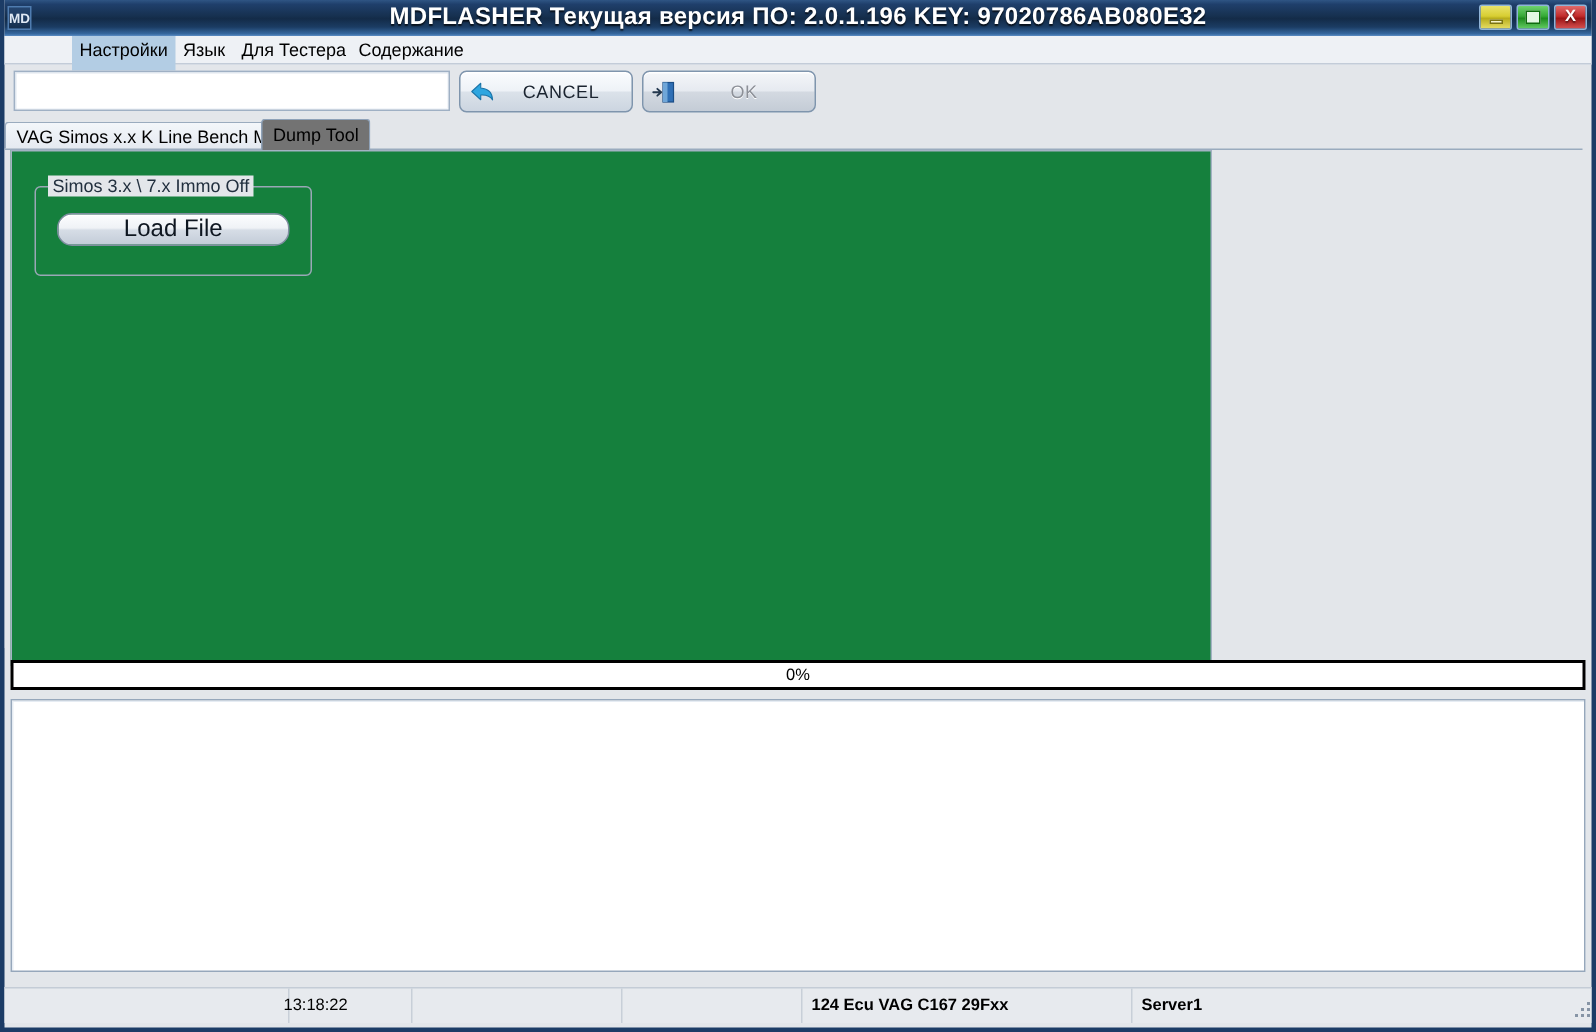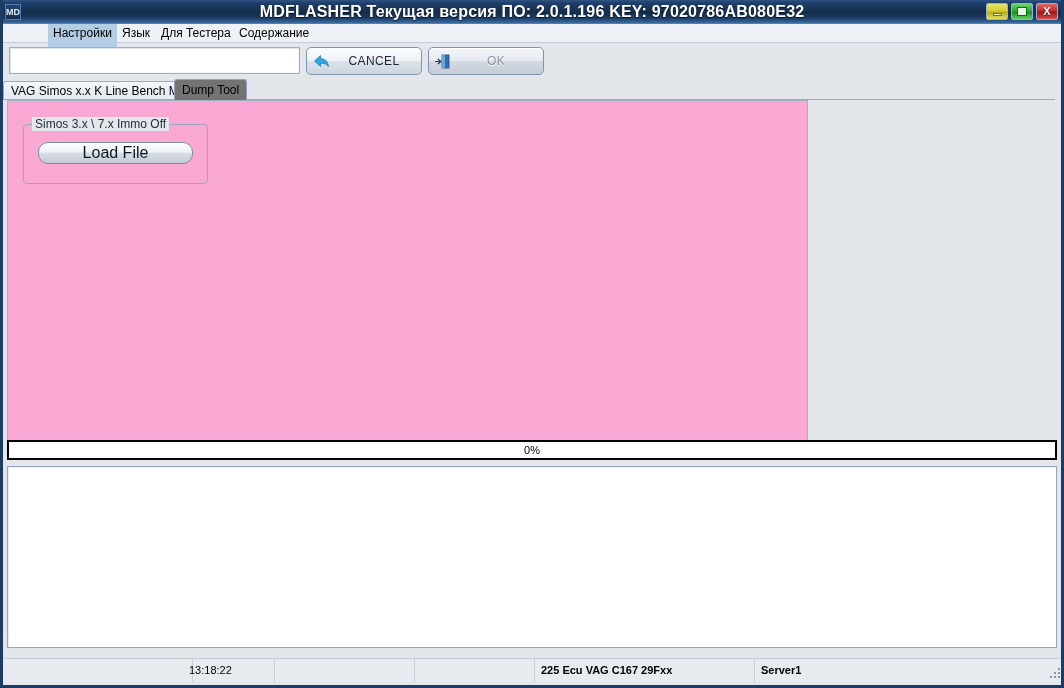--- a/index.html
+++ b/index.html
@@ -240,21 +240,21 @@
     height: 332px;
     background: #e3e6ea;
     border-top: 1px solid #9aabbe;
   }
   #inner-panel {
     position: absolute;
     left: 4px; top: 0px;
     width: 801px;
     height: 344px;
     box-sizing: border-box;
-    background: #f9a8d4;
+    background: #15803d;
     border: 1px solid #a3b2c3;
   }
 
   
   #immo-group {
     position: absolute;
     left: 15px; top: 23px;
     width: 185px;
     height: 60px;
     box-sizing: border-box;
@@ -440,21 +440,21 @@
     <div id="progress-text">0%</div>
   </div>
 
   <div id="log-box"></div>
 
   <div id="status-bar">
     <div class="status-cell" style="left:0px;width:193px;"></div>
     <div class="status-cell" style="left:183px;width:92px;">13:18:22</div>
     <div class="status-cell" style="left:285px;width:130px;"></div>
     <div class="status-cell" style="left:415px;width:120px;"></div>
-    <div class="status-cell bold" style="left:535px;width:220px;">225 Ecu VAG C167 29Fxx</div>
+    <div class="status-cell bold" style="left:535px;width:220px;">124 Ecu VAG C167 29Fxx</div>
     <div class="status-cell bold" style="left:755px;width:309px;border-right:none;">Server1</div>
 
     <div id="status-grip">
       <i style="left:8px;top:8px;"></i>
       <i style="left:4px;top:8px;"></i>
       <i style="left:8px;top:4px;"></i>
       <i style="left:0px;top:8px;"></i>
       <i style="left:4px;top:4px;"></i>
       <i style="left:8px;top:0px;"></i>
     </div>

